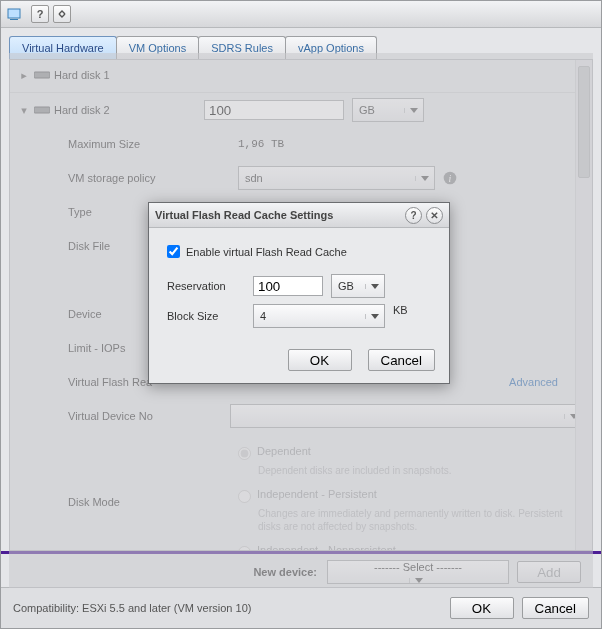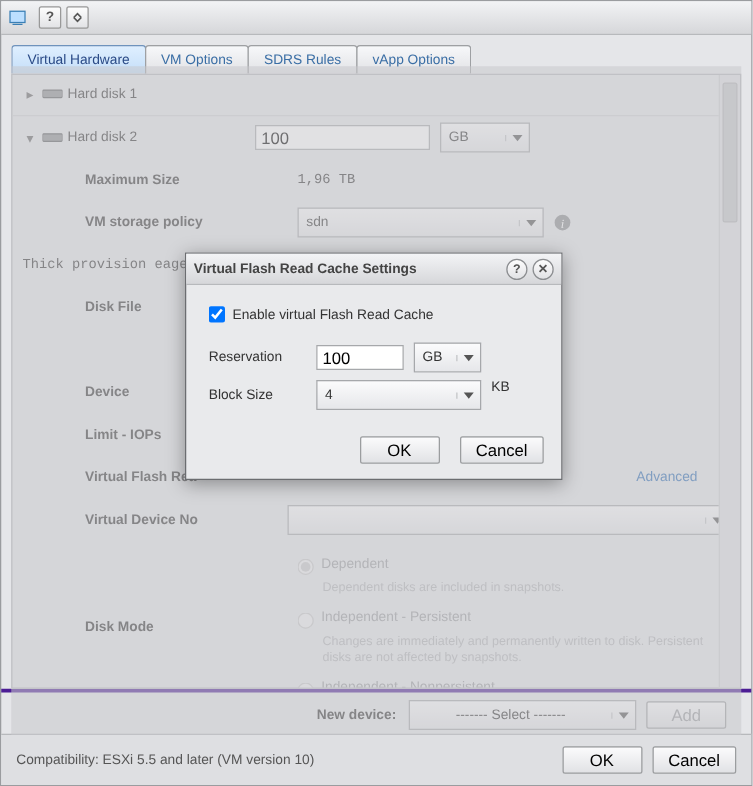--- a/index.html
+++ b/index.html
@@ -9,37 +9,37 @@
   .titlebar .title{flex:1;font-weight:bold;color:#3b3e42;}
   .titlebar .btn{width:16px;height:16px;display:flex;align-items:center;justify-content:center;border:1px solid #999;border-radius:2px;background:linear-gradient(#fdfdfd,#e2e3e6);margin-left:4px;cursor:pointer;}
   .tabs{display:flex;padding:8px 8px 0 8px;gap:0;}
   .tab{padding:5px 12px;border:1px solid #9ea0a3;background:linear-gradient(#f7f8fa,#e1e2e5);border-bottom:none;border-top-left-radius:3px;border-top-right-radius:3px;margin-right:-1px;cursor:pointer;color:#3a6ea5;}
   .tab.active{background:linear-gradient(#dfefff,#c4def8);color:#2a4a86;font-weight:normal;border-color:#6f93bd;}
   .panel{margin:0 8px;border:1px solid #b7b9bc;background:#e5e6e9;height:490px;overflow:hidden;position:relative;}
   .row{display:flex;align-items:center;padding:4px 8px;min-height:26px;}
   .row.h{border-top:1px solid #d1d2d5;}
   .expander{width:12px;text-align:center;color:#666;cursor:pointer;margin-right:4px;}
   .hd-icon{width:14px;height:10px;margin-right:6px;}
-  .label{width:170px;color:#333;font-weight:bold;}
+  .label{width:170px;color:#333;}
   .label.top{font-weight:normal;color:#333;}
   .indent1{padding-left:50px;}
   .val{color:#333;font-family:Liberation Mono, monospace;}
   .link{color:#2a6bb3;cursor:pointer;}
   .num-input{width:140px;height:20px;border:1px solid #a6a8ab;background:#fff;padding:0 4px;box-sizing:border-box;}
   .unit-sel{width:70px;height:22px;border:1px solid #a6a8ab;background:linear-gradient(#fbfbfc,#e6e7ea);display:flex;align-items:center;position:relative;}
   .unit-sel span{flex:1;padding:0 6px;}
   .unit-sel .arr{width:18px;border-left:1px solid #c2c3c6;display:flex;align-items:center;justify-content:center;}
   .policy-sel{width:195px;height:22px;border:1px solid #a6a8ab;background:linear-gradient(#fbfbfc,#e6e7ea);display:flex;align-items:center;}
   .policy-sel span{flex:1;padding:0 6px;}
   .policy-sel .arr{width:18px;border-left:1px solid #c2c3c6;display:flex;align-items:center;justify-content:center;}
   .info-icon{width:14px;height:14px;margin-left:8px;}
   .radio-line{display:flex;align-items:flex-start;padding:4px 0;color:#9a9c9f;}
   .radio-line input{margin:2px 6px 0 0;}
   .radio-desc{color:#b2b4b7;font-size:10px;padding-left:20px;max-width:320px;line-height:1.35;}
-  .sel-wide{width:180px;height:22px;border:1px solid #a6a8ab;background:linear-gradient(#fbfbfc,#e6e7ea);display:flex;align-items:center;}
+  .sel-wide{width:180px;height:22px;border:1px solid #a6a8ab;background:linear-gradient(#fbfbfc,#e6e7ea);display:flex;align-items:center;flex-direction:column;}
   .sel-wide span{flex:1;text-align:center;}
   .sel-wide .arr{width:18px;border-left:1px solid #c2c3c6;display:flex;align-items:center;justify-content:center;}
   .newdev{display:flex;align-items:center;justify-content:flex-end;padding:6px 20px 6px 8px;border-top:3px solid #4c1d95;}
   .newdev .lbl{margin-right:10px;}
   .btn-std{min-width:64px;height:22px;border:1px solid #9b9d9f;background:linear-gradient(#fbfbfc,#e1e2e5);border-radius:2px;padding:0 12px;cursor:pointer;margin-left:8px;}
   .btn-std.dis{color:#9a9c9f;cursor:default;}
   .footer{position:absolute;bottom:0;left:0;right:0;height:40px;border-top:1px solid #b7b9bc;background:#dedfe2;display:flex;align-items:center;padding:0 12px;}
   .footer .compat{flex:1;color:#555;}
   .overlay{position:absolute;top:52px;left:8px;right:8px;bottom:40px;background:rgba(200,201,204,0.55);pointer-events:none;}
   .modal{position:absolute;top:201px;left:147px;width:300px;background:#e9eaec;border:1px solid #6b6d70;box-shadow:0 3px 14px rgba(0,0,0,.35);z-index:10;}
@@ -145,20 +145,21 @@
       </div>
       <span class="info-icon">
         <svg width="14" height="14">
             <circle cx="7" cy="7" r="6.3" fill="#8a8c8f"></circle>
             <text x="7" y="11" text-anchor="middle" fill="#fff" font-size="10" font-family="Georgia" font-style="italic">i</text>
           </svg>
       </span>
     </div>
 
     <div class="row">
+      <span class="label indent1">Type</span>
       <span class="val">Thick provision eager zeroed</span>
     </div>
 
     <div class="row">
       <span class="label indent1">Disk File</span>
     </div>
 
     <div style="height:34px;"></div>
 
     <div class="row">

